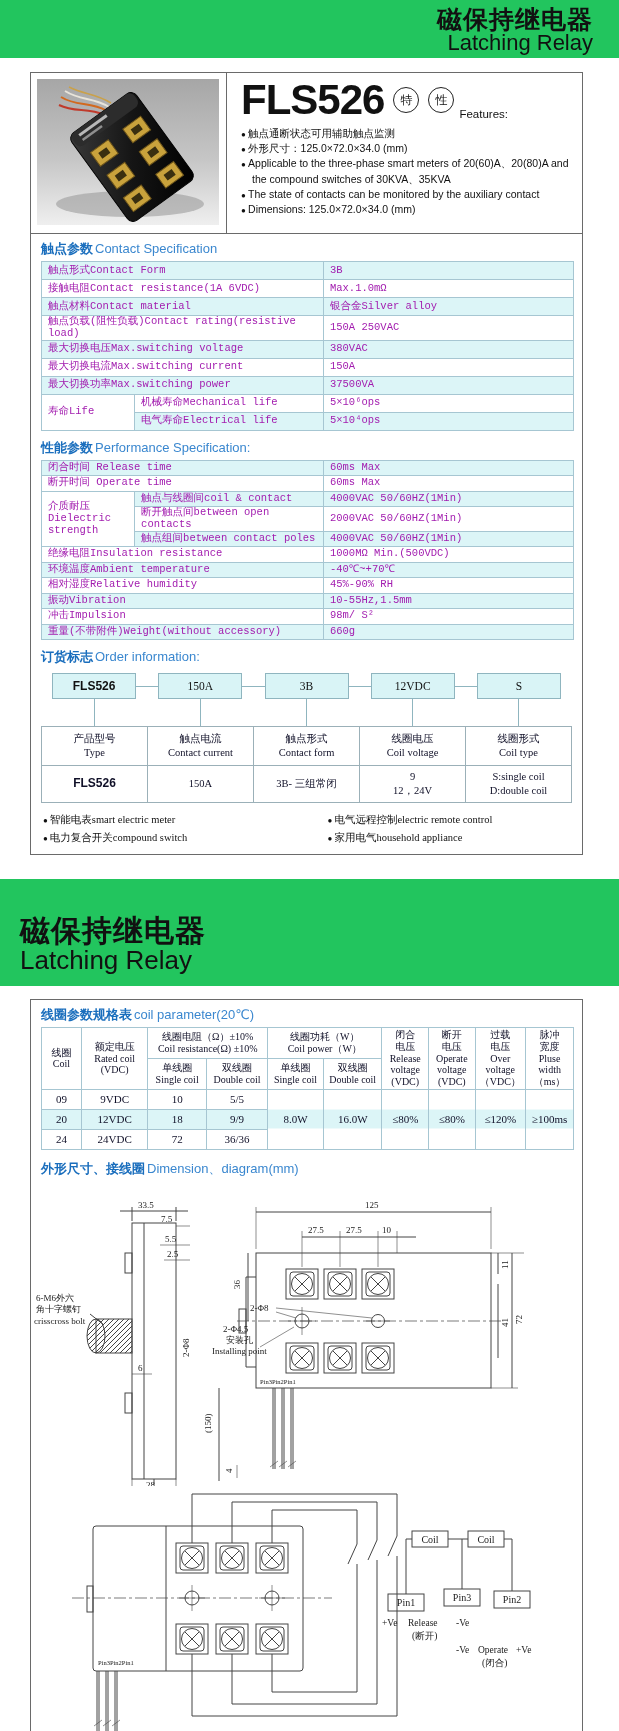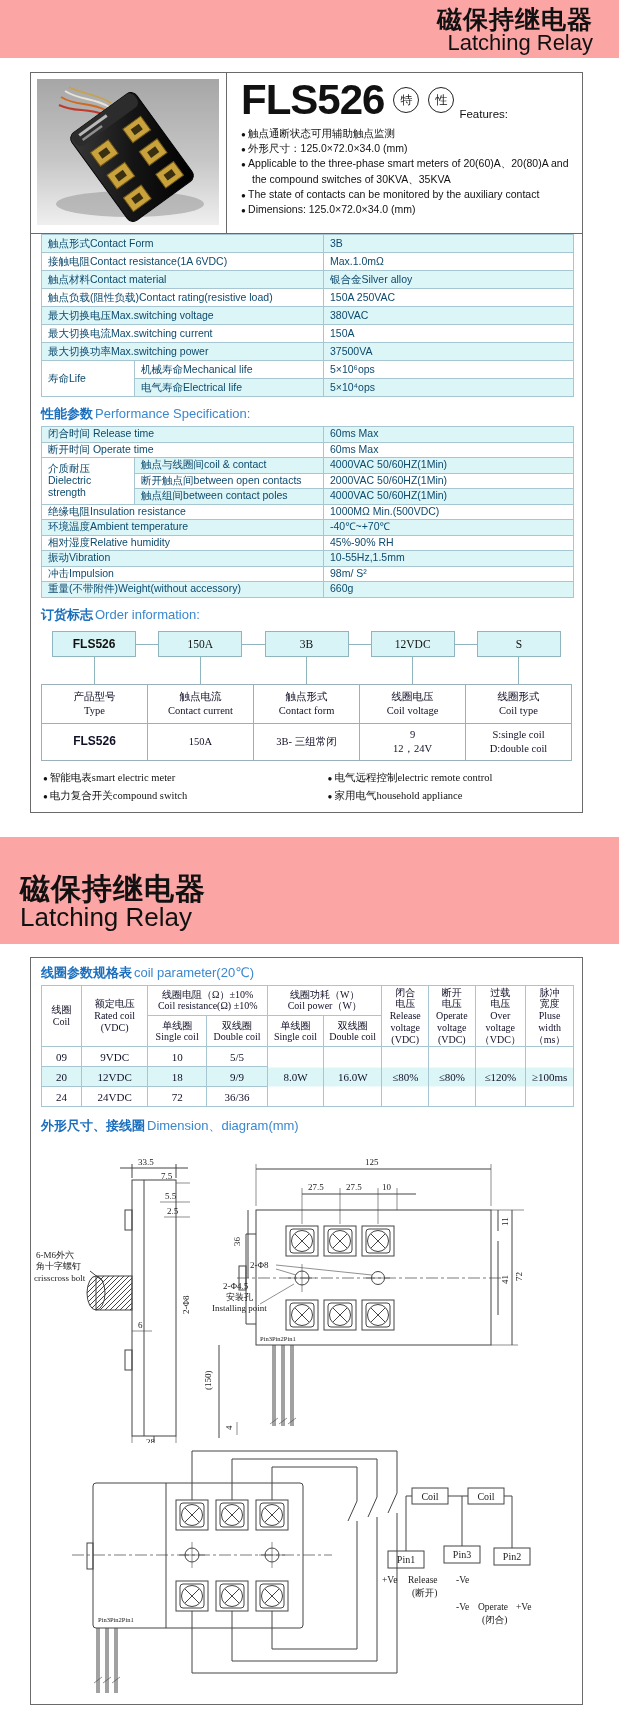--- a/index.html
+++ b/index.html
@@ -1,17 +1,17 @@
 <!DOCTYPE html>
 <html><head>
 <meta charset="utf-8">
 <style>
   html,body{margin:0;padding:0;background:#fff}
   body{width:619px;font-family:"Liberation Sans","DejaVu Sans",sans-serif;color:#111}
-  .band{background:#fca5a5;box-sizing:border-box}
+  .band{background:#22c55e;box-sizing:border-box}
   .band1{height:58px;text-align:right;padding:6px 26px 0 0}
   .band1 .bzh{font-size:25px;font-weight:bold;line-height:1.05;letter-spacing:1px}
   .band1 .ben{font-size:22px;line-height:1.0}
   .band2{height:107px;padding:36px 0 0 20px;margin-top:24px}
   .band2 .bzh{font-size:30px;font-weight:bold;line-height:1.05;letter-spacing:1px}
   .band2 .ben{font-size:26px;line-height:1.0}
   .sheet{width:553px;margin:14px 0 0 30px;border:1px solid #6a6a6a;box-sizing:border-box;background:#fff}
   .sheet2{margin-top:13px;padding-bottom:6px}
   .product-row{display:flex;height:160px;border-bottom:1px solid #6a6a6a}
   .photo-cell{width:196px;border-right:1px solid #6a6a6a;padding:4px;box-sizing:border-box}
@@ -19,21 +19,21 @@
   .model-line{display:flex;align-items:center;margin:4px 0 0}
   .model{font-size:42px;font-weight:bold;letter-spacing:-1px;line-height:1}
   .badge{width:24px;height:24px;border:1.5px solid #222;border-radius:50%;display:flex;align-items:center;justify-content:center;font-size:12px;margin-left:9px;flex:0 0 auto}
   .features-label{font-size:11.5px;align-self:flex-end;margin:0 0 1px 5px}
   .features{list-style:none;margin:5px 0 0;padding:0;font-size:10.5px;line-height:1.45;color:#111}
   .features li{padding-left:11px;text-indent:-11px}
   .features li::before{content:"● ";font-size:8px}
   .sec-title{padding:6px 10px 3px;font-size:13px}
   .sec-title .zh{font-weight:bold;color:#1a6ebd}
   .sec-title .en{color:#3a87cf;margin-left:2px}
-  table.spec{border-collapse:collapse;margin:0 10px 2px;width:533px;table-layout:fixed;font-family:Liberation Sans, sans-serif;color:#0c4a6e}
+  table.spec{border-collapse:collapse;margin:0 10px 2px;width:533px;table-layout:fixed;font-family:Liberation Mono, monospace;color:#a21caf}
   .spec td{border:1px solid #a6c6d2;font-size:10.5px;padding:0 6px;height:17px;line-height:1.12;overflow:hidden}
   tr.alt{background:#dcf5f7}
   td.wbg{background:#fff}
   .pre{white-space:pre-line}
   .p2 td{height:14.5px}
   .order-wrap{position:relative;margin:4px 10px 8px}
   .ord-cols{display:flex;position:relative}
   .chain{position:absolute;top:13px;left:10%;width:80%;border-top:1px solid #8fb5bf;z-index:0}
   .ord-col{flex:1;display:flex;flex-direction:column;align-items:center;position:relative}
   .ord-box{width:84px;height:26px;background:#d9f4f6;border:1px solid #8fb5bf;display:flex;align-items:center;justify-content:center;font-size:11.5px;font-family:"Liberation Serif",serif;z-index:1;box-sizing:border-box}
@@ -124,20 +124,23 @@
         <ul class="features">
           <li>触点通断状态可用辅助触点监测</li>
           <li>外形尺寸：125.0×72.0×34.0 (mm)</li>
           <li>Applicable to the three-phase smart meters of 20(60)A、20(80)A and the compound switches of 30KVA、35KVA</li>
           <li>The state of contacts can be monitored by the auxiliary contact</li>
           <li>Dimensions: 125.0×72.0×34.0 (mm)</li>
         </ul>
       </div>
     </div>
 
+    <div class="sec-title">
+      <span class="zh">触点参数</span><span class="en">Contact Specification</span>
+    </div>
     <table class="spec">
       <colgroup>
           <col style="width:17.5%">
           <col style="width:35.5%">
           <col style="width:47%">
         </colgroup>
       <tbody>
           <tr class="alt">
             <td colspan="2">触点形式Contact Form</td>
             <td>3B</td>

